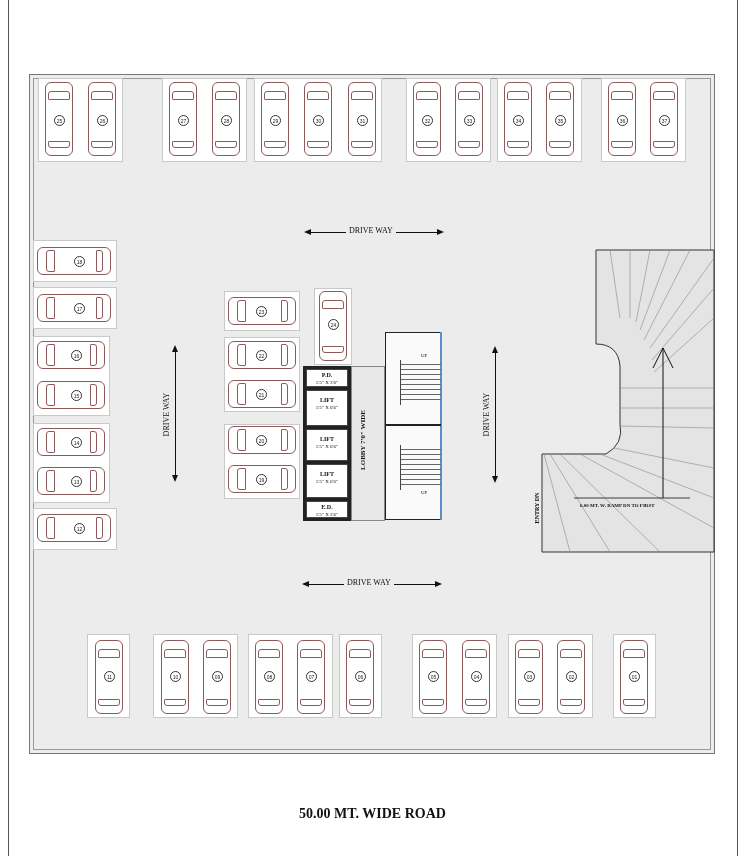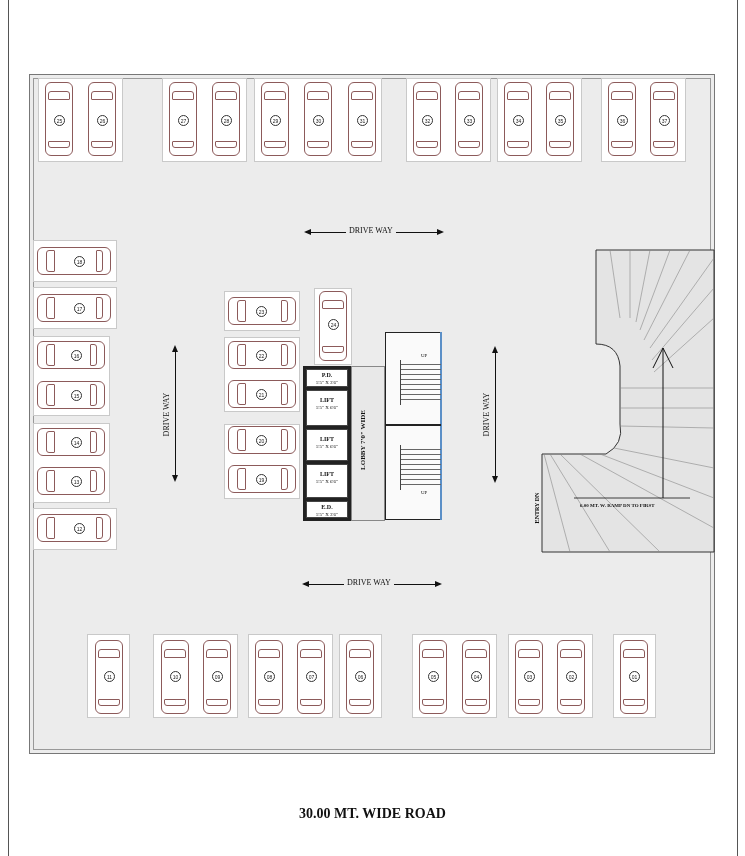--- a/index.html
+++ b/index.html
@@ -328,13 +328,13 @@
     <div class="glassA"></div>
     <div class="glassB"></div>
     <div class="num" style="left:8px;top:30px;">02</div>
   </div>
 <div class="car v abs" style="left:620px;top:640px;width:28px;height:74px;">
     <div class="glassA"></div>
     <div class="glassB"></div>
     <div class="num" style="left:8px;top:30px;">01</div>
   </div>
 
-<div class="abs road">30.00 MT. WIDE ROAD</div>
+<div class="abs road">50.00 MT. WIDE ROAD</div>
 
 </body></html>

